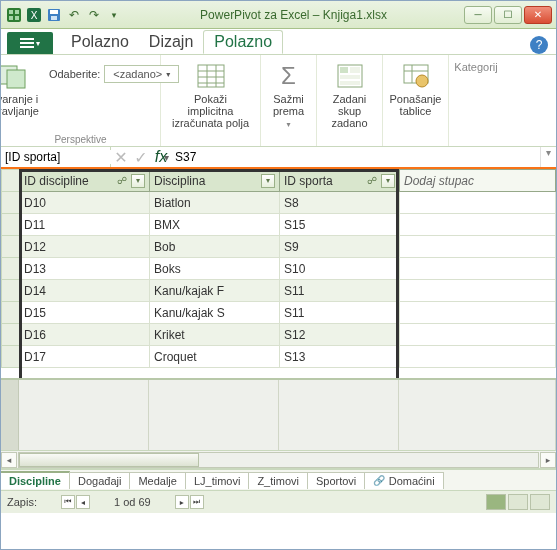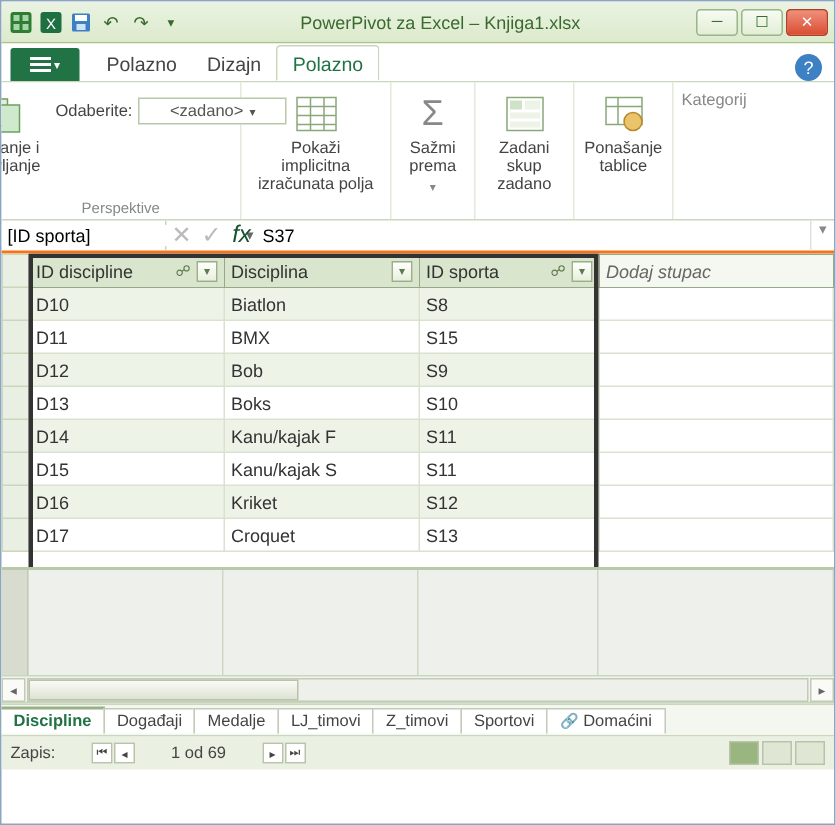--- a/index.html
+++ b/index.html
@@ -8,31 +8,31 @@
   .titlebar { height:28px; background:linear-gradient(#eaf3e3,#dceacb); display:flex; align-items:center; padding:0 4px; border-bottom:1px solid #a8c28a; }
   .qat { display:flex; align-items:center; gap:2px; }
   .qat .ic { width:18px; height:18px; display:flex; align-items:center; justify-content:center; font-size:12px; color:#3a6a2f; }
   .title { flex:1; text-align:center; font-size:12px; color:#3a6a2f; white-space:nowrap; overflow:hidden; }
   .winbtns { display:flex; gap:2px; }
   .winbtn { width:28px; height:18px; border:1px solid #9bb58a; border-radius:3px; background:linear-gradient(#f7fbf3,#e2eed4); display:flex; align-items:center; justify-content:center; font-size:10px; color:#3a6a2f; }
   .winbtn.close { background:linear-gradient(#f08f7a,#d94e34); color:#fff; border-color:#b83b24; }
   
   .ribbonTabs { height:26px; display:flex; align-items:flex-end; background:#fff; border-bottom:1px solid #c9d8bd; padding-left:6px; }
   .fileTab { width:46px; height:22px; background:#217346; color:#fff; display:flex; align-items:center; justify-content:center; font-size:11px; border-radius:2px 2px 0 0; margin-right:8px; }
-  .rtab { padding:0 10px; height:24px; display:flex; align-items:center; font-size:13px; color:#444; cursor:pointer; }
+  .rtab { padding:0 10px; height:24px; display:flex; align-items:center; font-size:16px; color:#444; cursor:pointer; }
   .rtab.active { background:#fff; border:1px solid #c9d8bd; border-bottom:1px solid #fff; border-radius:3px 3px 0 0; color:#217346; }
   .ribhelp { margin-left:auto; margin-right:8px; width:18px; height:18px; border-radius:9px; background:#3e80c4; color:#fff; font-size:12px; display:flex; align-items:center; justify-content:center; }
   
   .ribbon { height:92px; background:#fff; border-bottom:1px solid #c9d8bd; display:flex; position:relative; font-size:11px; color:#444; }
   .group { border-right:1px solid #e3ead9; padding:4px 6px 14px 6px; display:flex; flex-direction:column; align-items:center; justify-content:flex-start; position:relative; }
   .group .glabel { position:absolute; bottom:1px; left:0; right:0; text-align:center; font-size:10px; color:#888; }
   .bigbtn { display:flex; flex-direction:column; align-items:center; gap:2px; padding:2px 4px; cursor:pointer; text-align:center; line-height:12px; }
   .bigbtn .gicon { width:32px; height:30px; display:flex; align-items:center; justify-content:center; }
   .inline { display:flex; align-items:center; gap:4px; }
-  .cbox { border:1px solid #b8c8a9; background:#fff; height:18px; padding:0 20px; font-size:11px; color:#555; display:flex; align-items:center; min-width:60px; }
+  .cbox { border:1px solid #b8c8a9; background:#fff; height:18px; padding:0 8px; font-size:11px; color:#555; display:flex; align-items:center; min-width:60px; }
   .trunc { color:#888; }
   
   .formulaBar { height:22px; display:flex; border-bottom:2px solid #f97316; }
   .nameBox { width:110px; border-right:1px solid #c9d8bd; display:flex; align-items:center; }
   .nameBox input { flex:1; border:none; outline:none; font-size:12px; padding:0 4px; background:#fff; }
   .nameBox .dd { width:16px; text-align:center; color:#666; font-size:10px; cursor:pointer; }
   .fxarea { flex:1; display:flex; align-items:center; }
   .fxarea .fxbtn { width:20px; text-align:center; color:#888; cursor:pointer; }
   .fxarea input { flex:1; border:none; outline:none; font-size:12px; padding:0 4px; }
   .expand { width:16px; text-align:center; color:#888; font-size:10px; border-left:1px solid #e0e0e0; cursor:pointer; }

